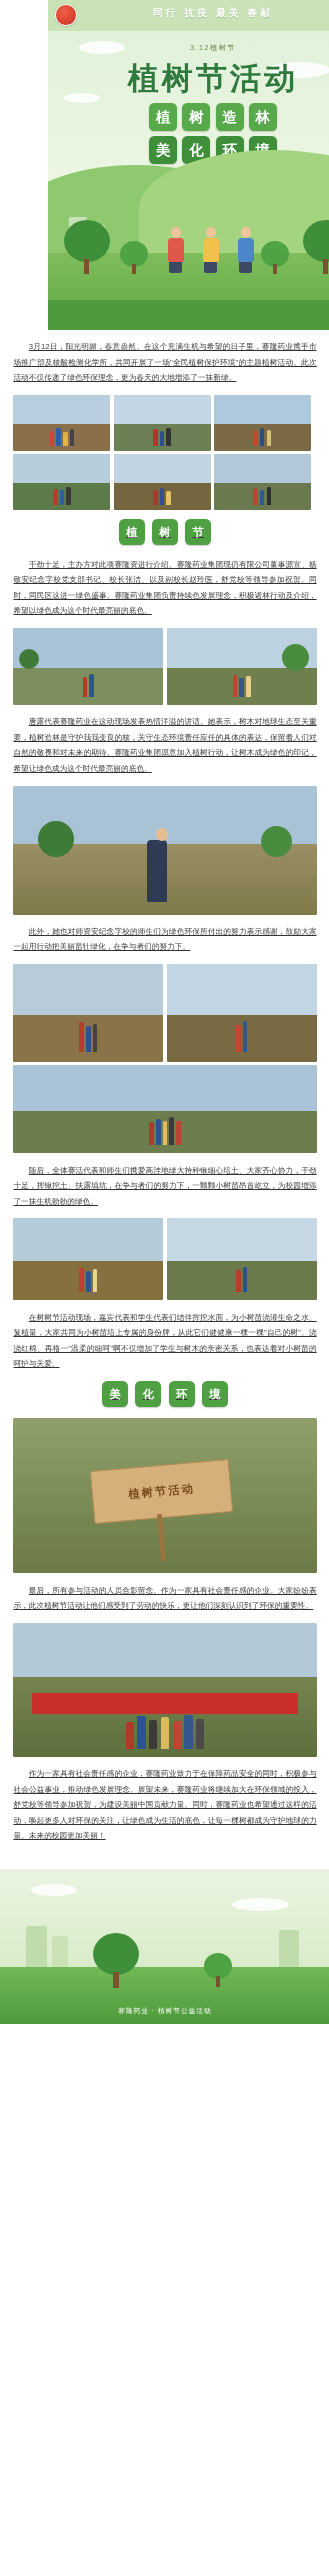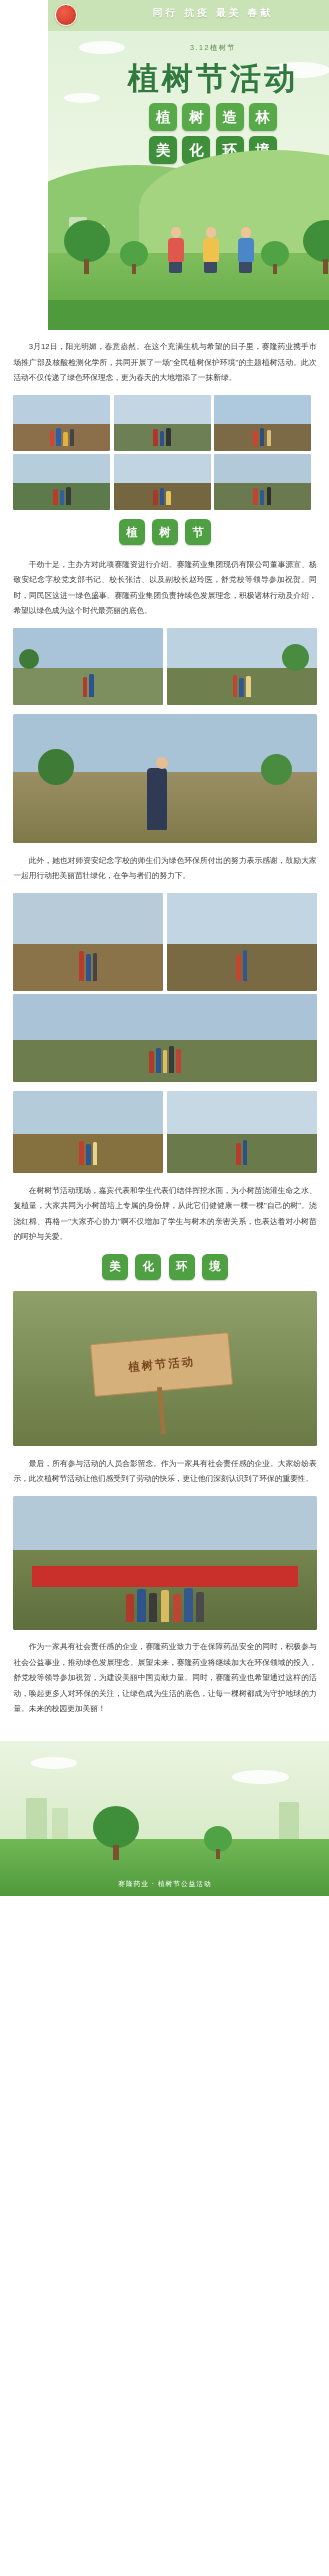--- a/index.html
+++ b/index.html
@@ -97,21 +97,21 @@
   .person .head { width: 10.3px; height: 10.3px; border-radius: 50%; margin: 0 auto; }
   .person .body { width: 15.5px; height: 24px; border-radius: 4.1px 4.1px 2.1px 2.1px; }
   .person .legs { width: 13.4px; height: 11.3px; background: #3d4a63; margin: 0 auto; border-radius: 0 0 2.1px 2.1px; }
 
   .building {
     position: absolute; bottom: 77px; background: #cfe3c0; border-radius: 1.5px 1.5px 0 0;
     opacity: .9;
   }
 
   
-  .article { padding: 9.3px 13.4px 15.5px; }
+  .article { padding: 9.3px 13.4px 15.5px; text-decoration: underline; }
   p.para {
     font-size: 7.7px;
     line-height: 15.5px;
     color: #3b3b3b;
     text-align: justify;
     text-indent: 2em;
     margin-bottom: 9.3px;
   }
   .photo-block { margin: 3.1px 0 9.3px; }
   .photo-row { display: flex; gap: 3.1px; margin-bottom: 3.1px; }
@@ -324,20 +324,21 @@
           <div class="treeo" style="width:27px;height:27px;background:#4a8c3f;right:7.2px;top:15.5px;"></div>
           <div class="figs">
               <span class="fig" style="height:66%;background:#c2452f;"></span>
               <span class="fig" style="height:58%;background:#35588c;"></span>
               <span class="fig" style="height:62%;background:#e8d08a;"></span>
             </div>
         </div>
       </div>
     </div>
 
+    <p class="para">唐露代表赛隆药业在这动现场发表热情洋溢的讲话。她表示，树木对地球生态至关重要，植树造林是守护我我变良的核，关守生态环境责任应任的具体的表达，保留着人们对自然的敬畏和对未来的期待。赛隆药业集团愿意加入植树行动，让树木成为绿色的印记，希望让绿色成为这个时代最亮丽的底色。</p>
 
     <div class="wide-photo" style="height:129px;">
       <div style="position:absolute;inset:0;background:linear-gradient(#a9c3d6 0%, #a9c3d6 45%, #9a8e64 45%, #7f7a4a 100%);"></div>
       <div style="position:absolute;left:44%;bottom:10%;width:20.6px;height:62px;background:#2f3b55;border-radius:4.1px 4.1px 1px 1px;"></div>
       <div style="position:absolute;left:47%;bottom:calc(10% + 61px);width:12.4px;height:12.4px;border-radius:50%;background:#e7bd92;"></div>
       <div style="position:absolute;left:8%;bottom:45%;width:36px;height:36px;border-radius:50%;background:#3d7b36;"></div>
       <div style="position:absolute;right:8%;bottom:45%;width:31px;height:31px;border-radius:50%;background:#4a8c3f;"></div>
     </div>
 
     <p class="para">此外，她也对师资安纪念字校的师生们为绿色环保所付出的努力表示感谢，鼓励大家一起用行动把美丽苗壮绿化，在争与者们的努力下。</p>
@@ -370,20 +371,21 @@
             <span class="fig" style="height:58%;background:#b13a2a;"></span>
             <span class="fig" style="height:66%;background:#2d5390;"></span>
             <span class="fig" style="height:60%;background:#e0bd5d;"></span>
             <span class="fig" style="height:70%;background:#3b3b3b;"></span>
             <span class="fig" style="height:62%;background:#bb4433;"></span>
           </div>
         </div>
       </div>
     </div>
 
+    <p class="para">随后，全体赛活代表和师生们携爱高洼地绿大持种锹细心培土、大家齐心协力，干劲十足，挥锹挖土、扶露填坑，在争与者们的努力下，一颗颗小树苗昂首屹立，为校园增添了一抹生机勃勃的绿色。</p>
 
     <div class="photo-block">
       <div class="photo-row">
         <div class="ph" style="width:49.5%; height:82px;">
           <div class="sky" style="background:#b4cbda;"></div>
             <div class="land" style="background:#85703f;"></div>
           <div class="figs">
               <span class="fig" style="height:68%;background:#bf4030;"></span>
               <span class="fig" style="height:60%;background:#30558e;"></span>
               <span class="fig" style="height:64%;background:#e8d490;"></span>
@@ -393,21 +395,21 @@
           <div class="sky" style="background:#c5d8e4;"></div>
             <div class="land" style="background:#6b7a4b;"></div>
           <div class="figs">
               <span class="fig" style="height:62%;background:#b83b2b;"></span>
               <span class="fig" style="height:70%;background:#2c5189;"></span>
             </div>
         </div>
       </div>
     </div>
 
-    <p class="para">在树树节活动现场，嘉宾代表和学生代表们结伴挥挖水面，为小树苗浇灌生命之水、复植量，大家共同为小树苗培上专属的身份牌，从此它们健健康一棵一棵"自己的树"。浇浇红棉、再格一"大家齐心协力"啊不仅增加了学生与树木的亲密关系，也表达着对小树苗的呵护与关爱。</p>
+    <p class="para">在树树节活动现场，嘉宾代表和学生代表们结伴挥挖水面，为小树苗浇灌生命之水、复植量，大家共同为小树苗培上专属的身份牌，从此它们健健康一棵一棵"自己的树"。浇浇红棉、再格一"温柔的细呵"啊不仅增加了学生与树木的亲密关系，也表达着对小树苗的呵护与关爱。</p>
 
     <div class="stamp-row">
       <div class="stamp">美</div>
       <div class="stamp">化</div>
       <div class="stamp">环</div>
       <div class="stamp">境</div>
     </div>
 
     <div class="wide-photo" style="height:155px;">
       <div style="position:absolute;inset:0;background:linear-gradient(#8fa06a 0%, #7b8b55 55%, #6b7a46 100%);"></div>

